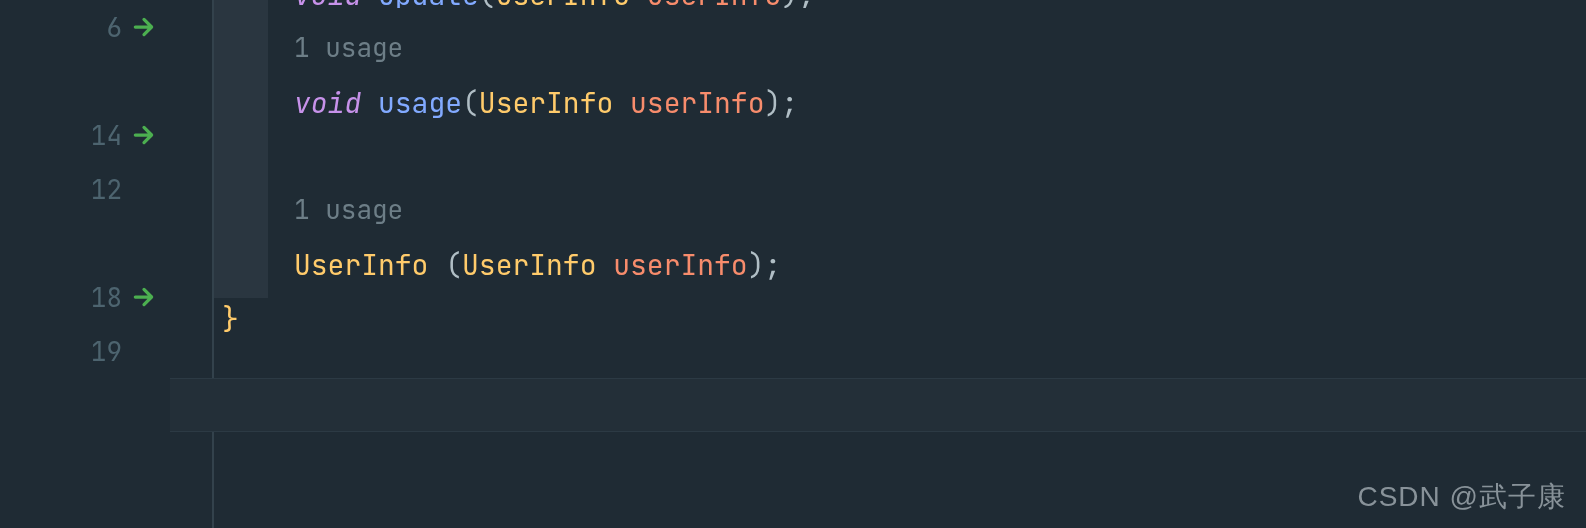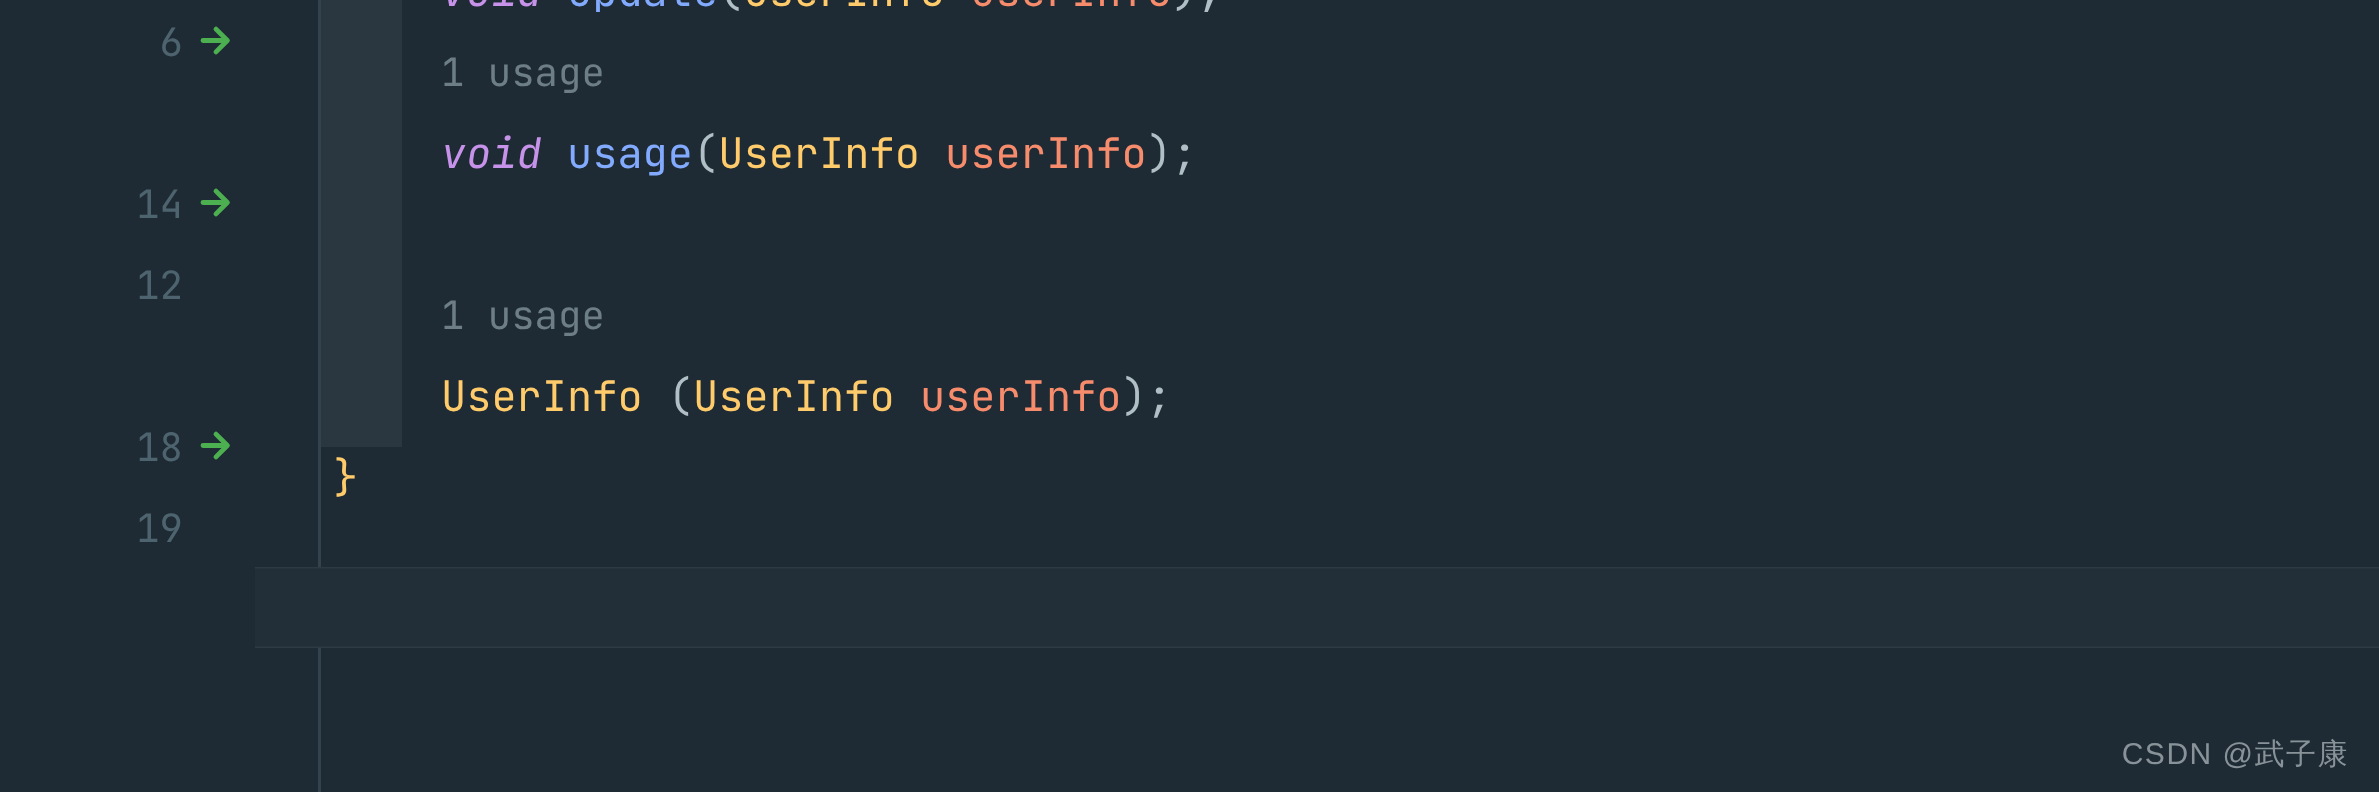--- a/index.html
+++ b/index.html
@@ -107,21 +107,21 @@
     border-top: 1px solid #2c3a44;
     border-bottom: 1px solid #2c3a44;
     z-index: 0;
   }
   .watermark {
     position: absolute;
     right: 20px;
     bottom: 12px;
     color: #9ba5ab;
     font-family: Arial, sans-serif;
-    font-size: 20px;
+    font-size: 28px;
     opacity: 0.85;
     letter-spacing: 1px;
     z-index: 5;
   }
   .scroll-indicator {
     position: absolute;
     left: 0;
     bottom: 0;
     height: 12px;
     width: 40px;

